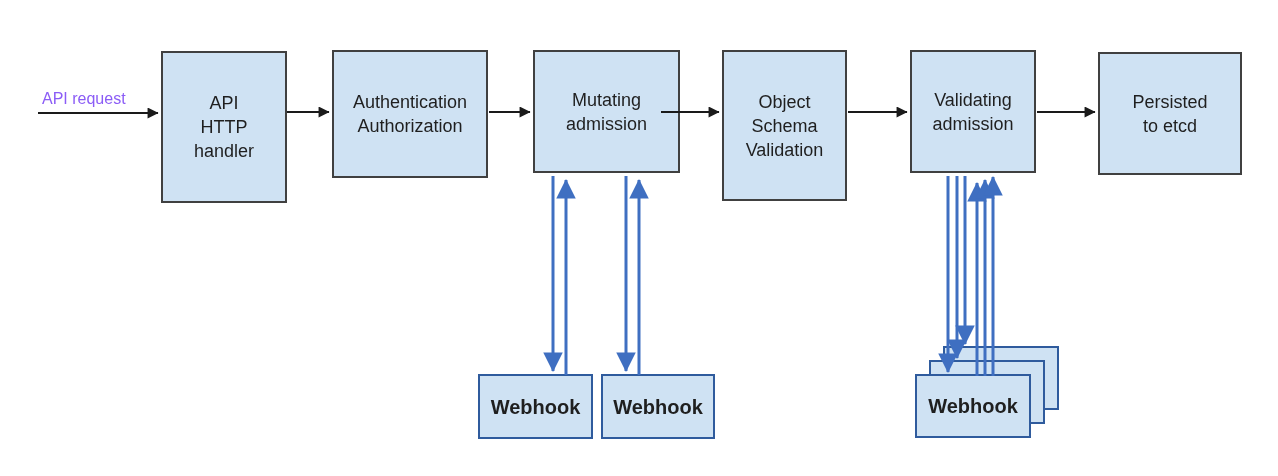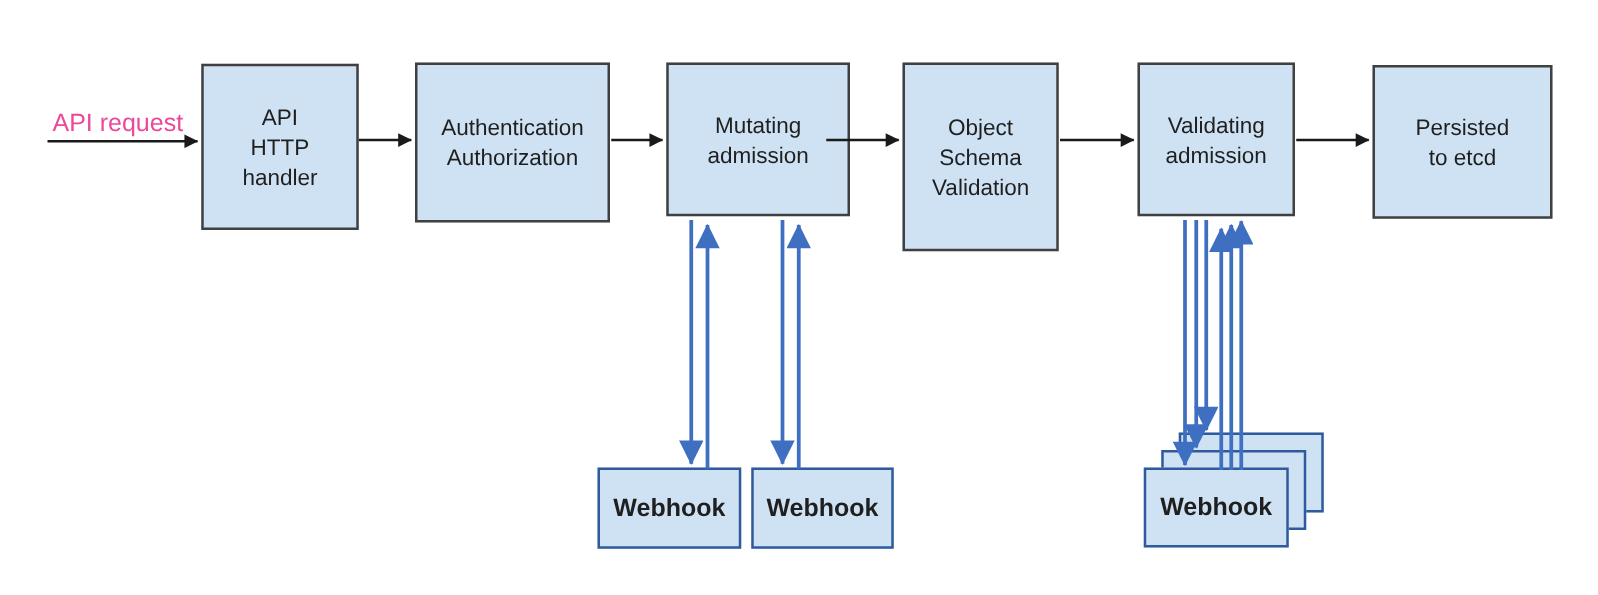--- a/index.html
+++ b/index.html
@@ -26,39 +26,39 @@
   }
   .node .lbl { white-space: pre-line; }
   .webhook {
     border: 2px solid #2f5b9d;
     font-size: 20px;
     font-weight: bold;
     line-height: 24px;
   }
   .free-label {
     position: absolute;
-    color: #ec4899;
-    font-size: 20px;
+    color: #8b5cf6;
+    font-size: 16px;
     line-height: 22px;
   }
   .arrows-layer {
     position: absolute;
     left: 0; top: 0;
     width: 1278px; height: 476px;
     pointer-events: none;
   }
 </style>
 </head>
 <body>
 
 <div class="canvas">
 
   <div class="free-label" style="left:42px; top:88px;">API request</div>
 
-  <div class="node" style="left:161px; top:51px; width:126px; height:133px;align-items:center;">
+  <div class="node" style="left:161px; top:51px; width:126px; height:152px;align-items:center;">
     <span class="lbl">API
 HTTP
 handler</span>
   </div>
 
   <div class="node" style="left:332px; top:50px; width:156px; height:128px;">
     <span class="lbl">Authentication
 Authorization</span>
   </div>
 

